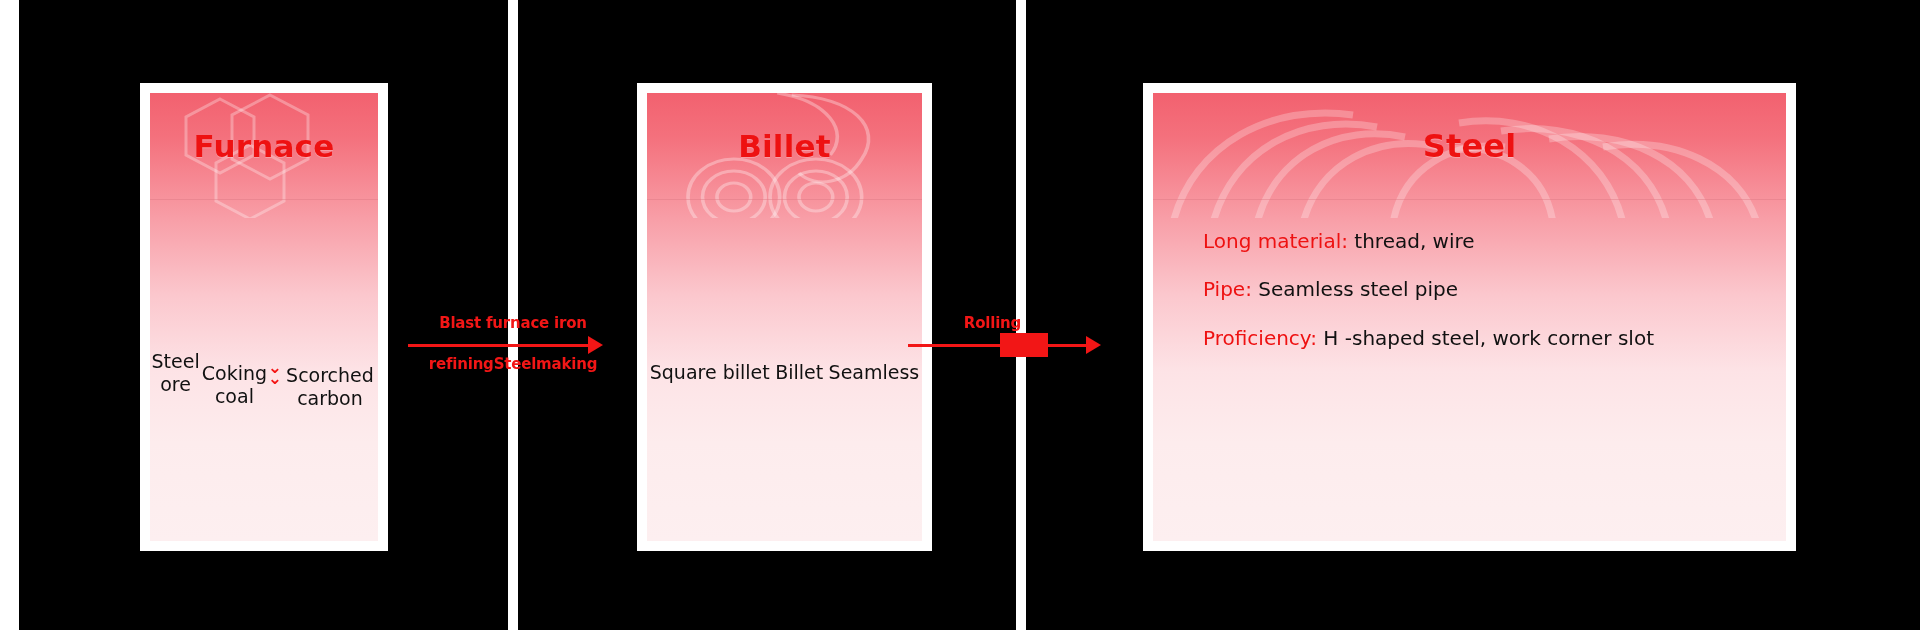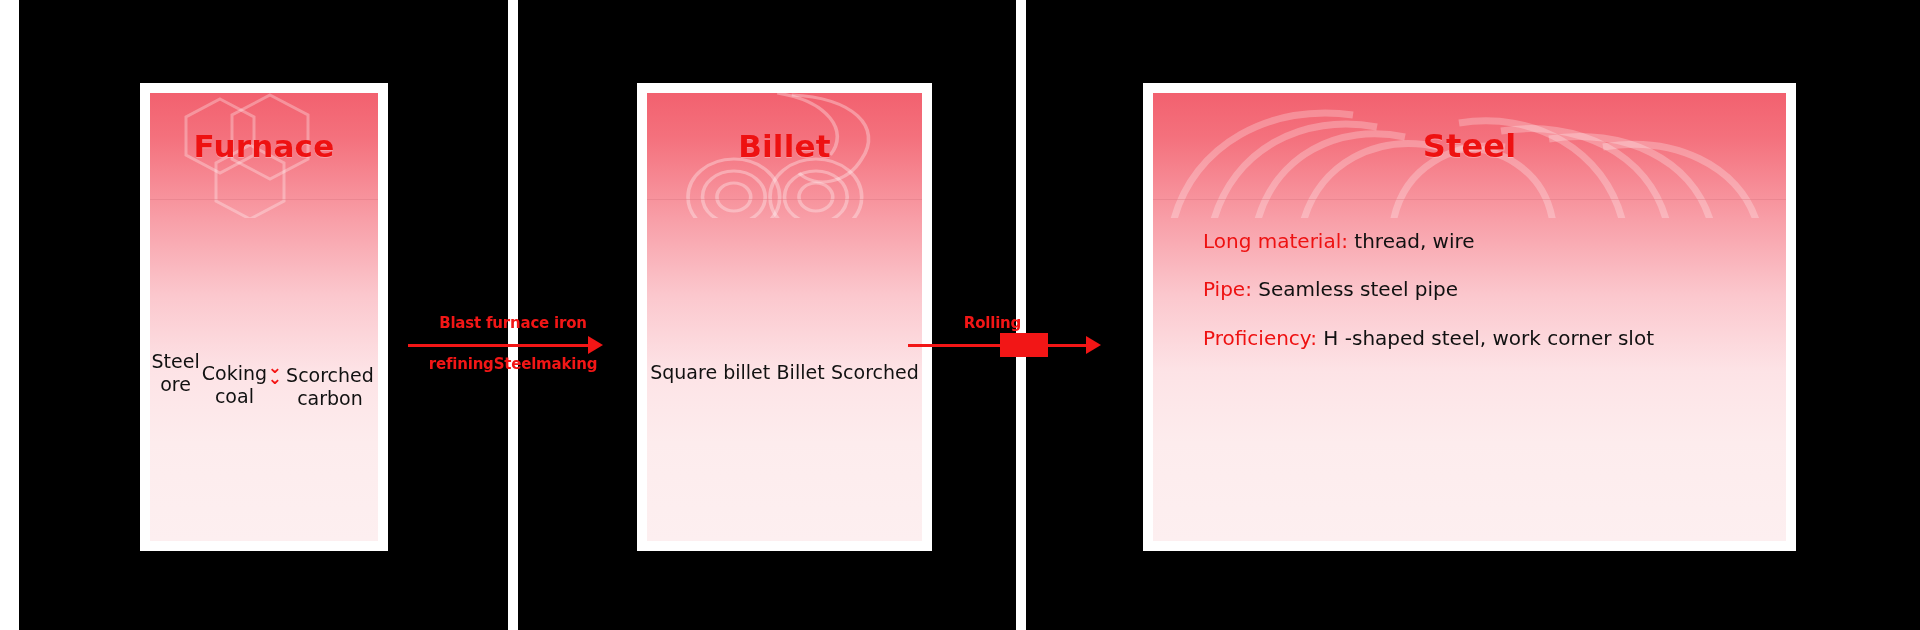--- a/index.html
+++ b/index.html
@@ -243,21 +243,21 @@
         </svg>
       </div>
 
       <div class="card-header">
         <div class="card-title">Billet</div>
       </div>
 
       <div class="body-simple spread">
         <div class="item-text">Square billet</div>
         <div class="item-text">Billet</div>
-        <div class="item-text">Scorched</div>
+        <div class="item-text">Seamless</div>
       </div>
     </div>
   </div>
 
   <div class="card steel">
     <div class="card-inner">
 
       <div class="wm">
         <svg viewBox="0 0 633 125" preserveAspectRatio="none">
           <g fill="none" stroke="#ffffff" stroke-opacity="0.26" stroke-width="7">

